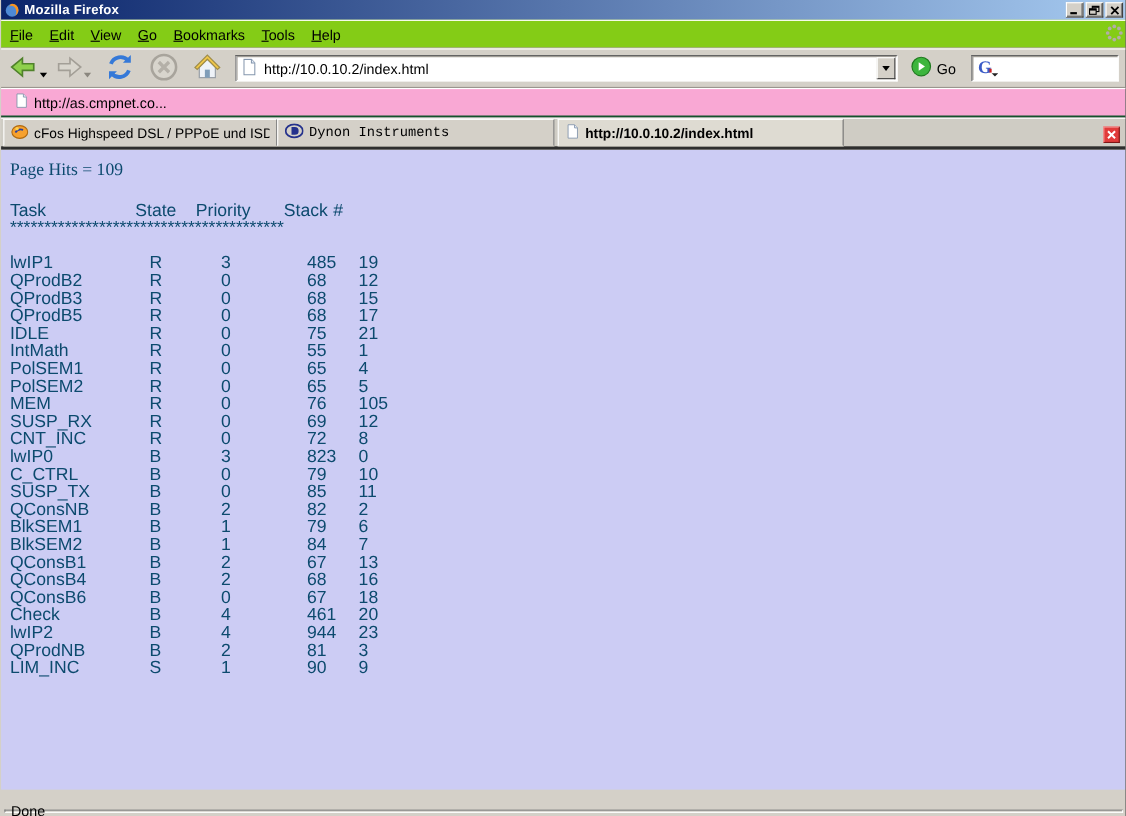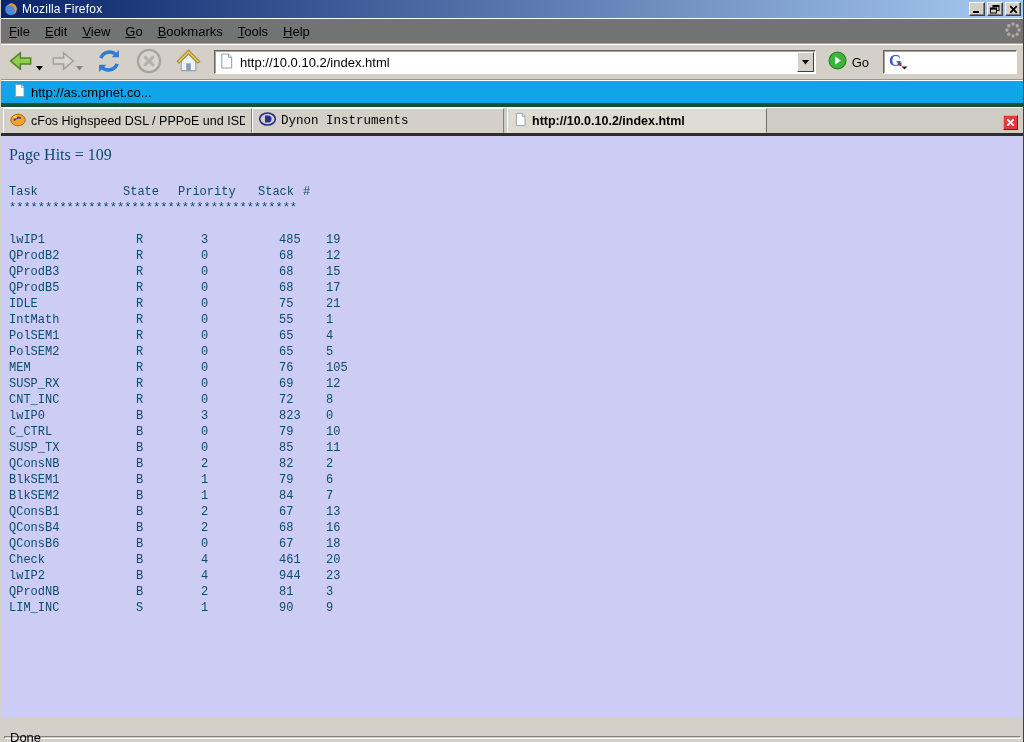--- a/index.html
+++ b/index.html
@@ -3,57 +3,57 @@
 <meta charset="utf-8">
 <style>
   * { margin:0; padding:0; box-sizing:border-box; }
   html,body { width:1024px; height:742px; overflow:hidden; }
   body { font-family:"Liberation Sans", sans-serif; font-size:13px; color:#000; background:#d4d0c8; }
   .window { width:1024px; height:742px; display:flex; flex-direction:column; border-left:1px solid #d4d0c8; border-right:1px solid #404040; }
 
   
   .titlebar { height:18px; flex:0 0 18px; background:linear-gradient(to right,#0a246a,#a6caf0); display:flex; align-items:center; padding:0 2px 0 3px; }
   .titlebar .app-icon { width:14px; height:14px; flex:0 0 14px; }
-  .titlebar .title-text { color:#fff; font-weight:normal; font-size:12px; margin-left:4px; flex:1 1 auto; letter-spacing:.2px; }
+  .titlebar .title-text { color:#fff; font-weight:bold; font-size:12px; margin-left:4px; flex:1 1 auto; letter-spacing:.2px; }
   .winbtn { width:16px; height:14px; background:#d4d0c8; border:1px solid; border-color:#fff #404040 #404040 #fff; box-shadow:inset -1px -1px 0 #808080; display:flex; align-items:center; justify-content:center; margin-left:2px; }
 
   
-  .menubar { height:26px; flex:0 0 26px; background:#737373; border-top:1px solid #fff; display:flex; align-items:center; padding:0 0 0 8px; border-bottom:1px solid #aca899; }
+  .menubar { height:26px; flex:0 0 26px; background:#84cc16; border-top:1px solid #fff; display:flex; align-items:center; padding:0 0 0 8px; border-bottom:1px solid #aca899; }
   .menu-item { display:inline-block; margin-right:15px; cursor:default; }
   .menu-item::first-letter { text-decoration:underline; }
   .menubar .spacer { flex:1; }
 
   
   .navbar { height:36px; flex:0 0 36px; background:#d4d0c8; border-top:1px solid #fff; border-bottom:1px solid #9a968e; display:flex; align-items:center; padding:0 6px; }
   .navbtn { display:flex; align-items:center; padding:2px; }
   .dd-arrow { margin:8px 2px 0 1px; }
   .urlbar { flex:1 1 auto; height:24px; background:#fff; border:1px solid; border-color:#636363 #fff #fff #636363; box-shadow:inset 1px 1px 0 #a8a49c; display:flex; align-items:center; margin:0 8px 0 10px; padding:0 1px 0 4px; }
   .urlbar .url-text { flex:1; margin-left:6px; font-size:13px; }
   .url-dd { width:17px; height:20px; background:#d4d0c8; border:1px solid; border-color:#fff #404040 #404040 #fff; display:flex; align-items:center; justify-content:center; }
   .gobtn { display:flex; align-items:center; gap:5px; margin-right:10px; padding:2px 4px; }
   .searchbox { width:134px; height:24px; background:#fff; border:1px solid; border-color:#636363 #fff #fff #636363; box-shadow:inset 1px 1px 0 #a8a49c; display:flex; align-items:center; padding-left:3px; }
 
   
-  .bookmarksbar { height:27px; flex:0 0 27px; background:#0ea5e9; border-top:1px solid #fff; border-bottom:4px solid #14532d; display:flex; align-items:center; padding-left:6px; }
+  .bookmarksbar { height:27px; flex:0 0 27px; background:#f9a8d4; border-top:1px solid #fff; border-bottom:2px solid #14532d; display:flex; align-items:center; padding-left:6px; }
   .bookmark-item { display:flex; align-items:center; gap:5px; padding:2px 6px; }
 
   
   .tabbar { height:29px; flex:0 0 29px; background:#cfccc4; border-top:1px solid #fff; border-bottom:3px solid #2e2e2e; display:flex; align-items:flex-end; position:relative; padding-left:2px; }
   .tab { height:25px; display:flex; align-items:center; gap:5px; padding:0 6px; background:#d4d0c8; border:1px solid; border-color:#fff #808080 #d4d0c8 #fff; overflow:hidden; white-space:nowrap; }
   .tab .tab-label { overflow:hidden; text-overflow:clip; font-size:12.5px; }
   .tab-1 { width:249px; }
   .tab-2 { width:252px;font-family:Liberation Mono, monospace; }
   .tab-3 { width:260px; margin-left:3px; background:#dedbd2; border-color:#fff #6e6e6e #dedbd2 #fff; }
   .tab-3 .tab-label { font-weight:bold; }
   .tabclose { position:absolute; right:5px; top:7px; width:15px; height:15px; background:#e13b3b; border:1px solid; border-color:#f59a9a #7d1616 #7d1616 #f59a9a; display:flex; align-items:center; justify-content:center; }
 
   
   .content { flex:1 1 auto; background:#ccccf4; padding:11px 8px; overflow:hidden; color:#0c4a6e; }
   .page-hits { font-family:"Liberation Serif", serif; font-size:16px; line-height:16px; margin-bottom:21px; }
-  .mono { font-family:Liberation Mono, monospace; font-size:12px; line-height:16px; }
+  .mono { font-family:Liberation Sans, sans-serif; font-size:16px; line-height:16px; }
   .trow { position:relative; height:16px; white-space:pre; }
   .trow .c { position:absolute; top:0; }
   .h-task{left:0} .h-state{left:114px} .h-priority{left:169px} .h-stack{left:249px} .h-num{left:294px}
   .c-task{left:0} .c-state{left:127px} .c-priority{left:192px} .c-stack{left:270px} .c-num{left:317px}
   .blankline { height:16px; }
 
   
   .statusbar { height:24px; flex:0 0 24px; background:#d4d0c8; padding:18px 2px 3px 3px; }
   .status-panel { height:100%; border:1px solid; border-color:#808080 #fff #fff #808080; display:flex; align-items:center; padding-left:5px; }
 </style>

